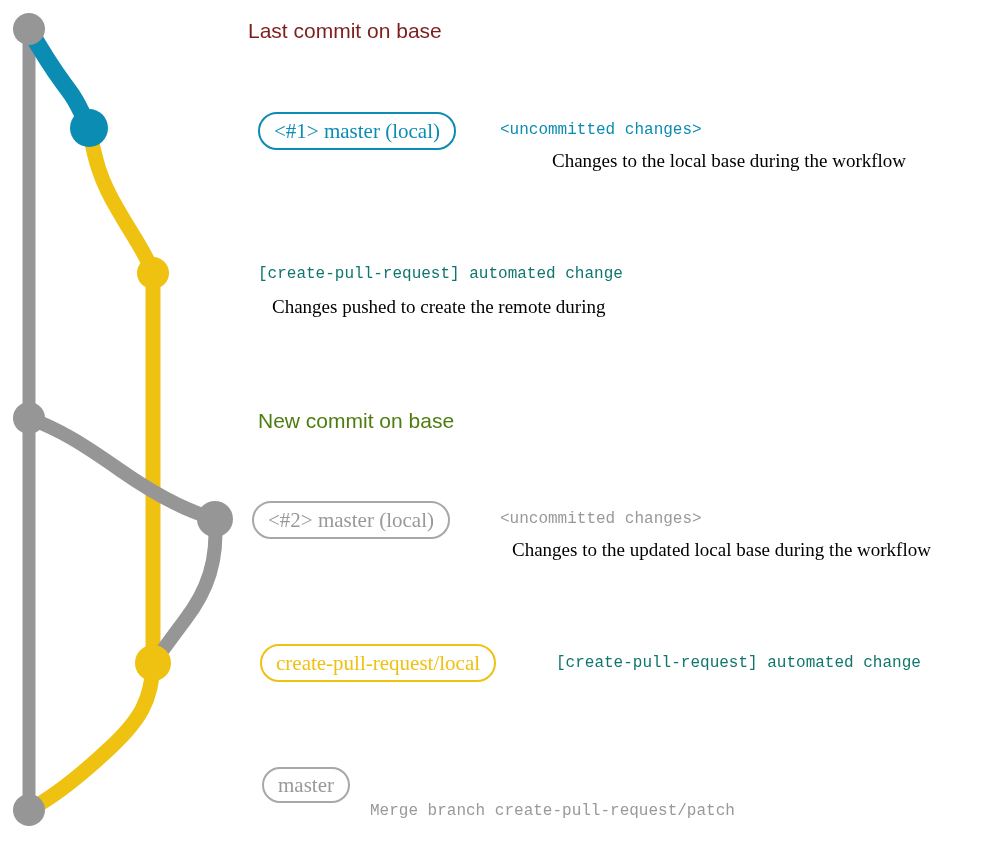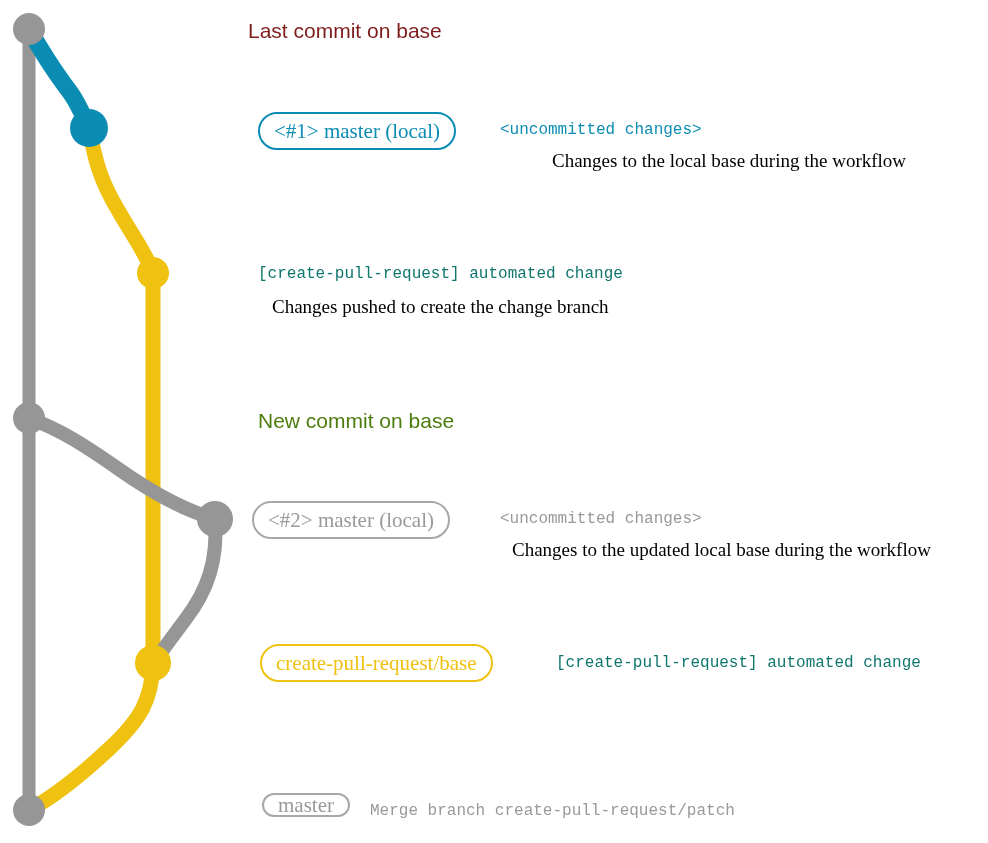--- a/index.html
+++ b/index.html
@@ -95,27 +95,27 @@
     <circle cx="29" cy="810" r="16" fill="#969696"></circle>
   </svg>
 
   <div class="row-label" style="left:248px; top:20px; color:#7f1d1d;">Last commit on base</div>
 
   <div class="badge blue" style="left:258px; top:112px; height:38px;">&lt;#1&gt; master (local)</div>
   <div class="msg blue" style="left:500px; top:120px;">&lt;uncommitted changes&gt;</div>
   <div class="desc" style="left:512px; top:151px;margin-left:40px;">Changes to the local base during the workflow</div>
 
   <div class="msg yellow" style="left:258px; top:264px;">[create-pull-request] automated change</div>
-  <div class="desc" style="left:272px; top:297px;">Changes pushed to create the change branch</div>
+  <div class="desc" style="left:272px; top:297px;">Changes pushed to create the remote during</div>
 
   <div class="row-label" style="left:258px; top:410px; color:#4d7c0f;">New commit on base</div>
 
   <div class="badge gray" style="left:252px; top:501px; height:38px;">&lt;#2&gt; master (local)</div>
   <div class="msg gray" style="left:500px; top:509px;">&lt;uncommitted changes&gt;</div>
   <div class="desc" style="left:512px; top:540px;">Changes to the updated local base during the workflow</div>
 
-  <div class="badge yellow" style="left:260px; top:644px; height:38px;">create-pull-request/base</div>
+  <div class="badge yellow" style="left:260px; top:644px; height:38px;">create-pull-request/local</div>
   <div class="msg yellow" style="left:556px; top:653px;">[create-pull-request] automated change</div>
 
-  <div class="badge gray" style="left:262px; top:793px; height:24px;">master</div>
+  <div class="badge gray" style="left:262px; top:767px; height:36px;">master</div>
   <div class="msg gray" style="left:370px; top:801px;">Merge branch create-pull-request/patch</div>
 
 </div>
 
 </body></html>

